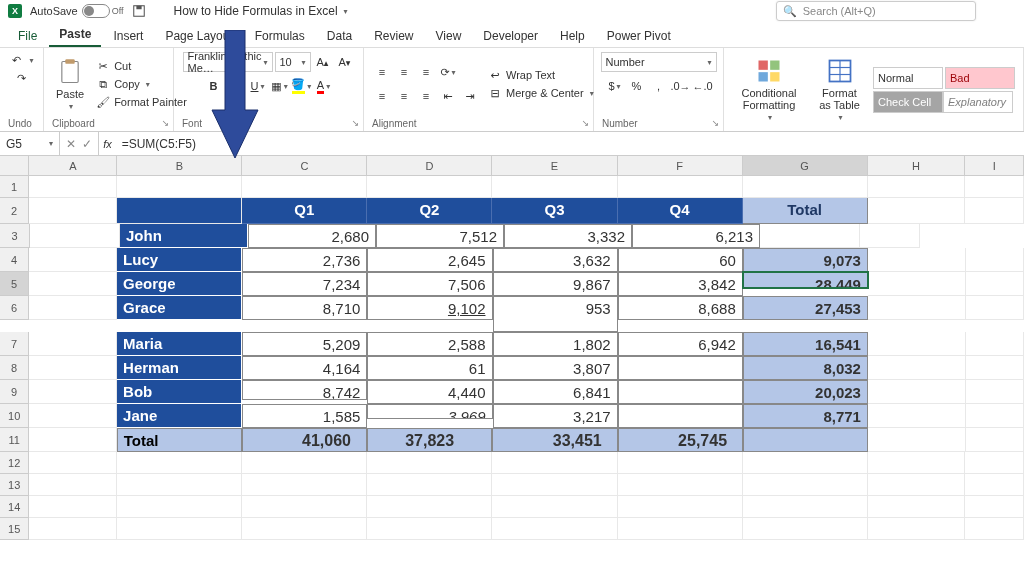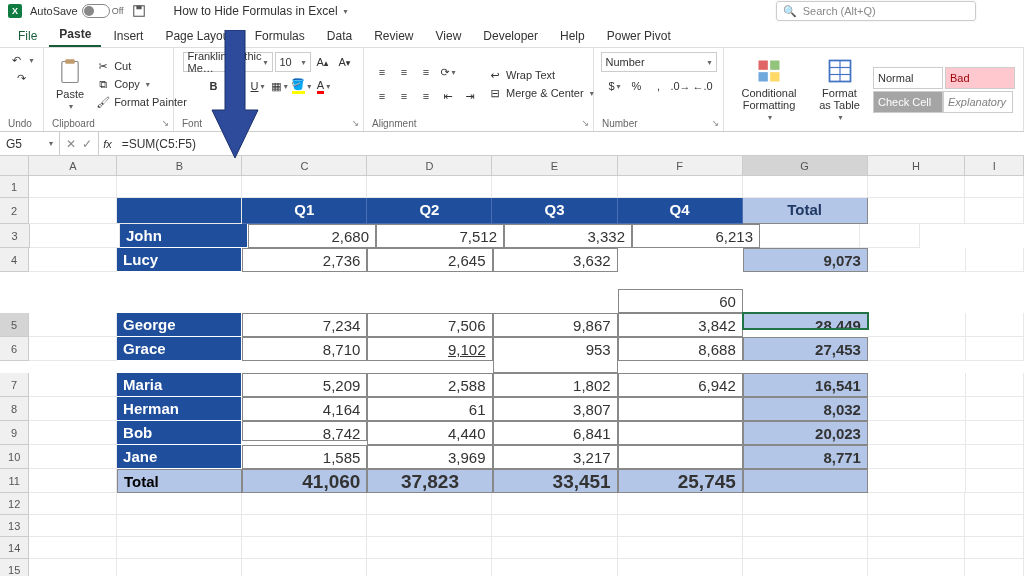--- a/index.html
+++ b/index.html
@@ -69,21 +69,21 @@
   .cE { width: 128px; } .cF { width: 128px; } .cG { width: 128px; } .cH { width: 100px; } .cI { width: 60px; }
 
   
   .hdr-blue { background: #1f4e9c; }
   .hdr-blue-text { background: #1f4e9c; color: #fff; font-weight: bold; text-align: center; font-size: 15px; line-height: 24px; border-color: #4a6eb0; }
   .name-cell { background: #1f4e9c; color: #fff; font-weight: bold; font-size: 15px; padding: 0 6px; line-height: 24px; border-color:#fff; border-bottom:1px solid #fff; }
   .num-cell { text-align: right; padding: 0 6px; font-size: 15px; line-height: 24px; background: #fff; border: 1px solid #888; }
   .total-hdr { background: #b4c6e7; color:#1f3864; font-weight: bold; text-align: center; font-size: 15px; line-height: 24px; border-color:#888; }
   .total-col { background: #b4c6e7; text-align: right; padding: 0 6px; font-size: 15px; font-weight: bold; line-height: 24px; border:1px solid #888; }
   .total-row-name { background: #b4c6e7; color:#000; font-weight: bold; font-size: 15px; padding: 0 6px; line-height: 24px; border:1px solid #888; }
-  .total-row-val { background: #b4c6e7; text-align: right; padding: 0 6px; font-size: 19px; font-weight: bold; line-height: 24px; border:1px solid #888; }
+  .total-row-val { background: #b4c6e7; text-align: right; padding: 0 15px; font-size: 16px; font-weight: bold; line-height: 24px; border:1px solid #888; }
 
   .active-cell { outline: 2px solid #217346; outline-offset: -1px; position: relative; }
 
   
   .callout-arrow { position: absolute; left: 210px; top: 30px; z-index: 50; pointer-events: none; }
 </style>
 </head>
 <body>
 
 <div class="title-bar">
@@ -361,21 +361,21 @@
         <div class="cell cH" style="height: 24px;"></div>
         <div class="cell cI" style="height: 24px;"></div>
       </div>
       <div class="grid-row">
         <div class="row-h" style="height: 24px;">4</div>
         <div class="cell cA" style="height: 24px;"></div>
         <div class="cell cB name-cell" style="height: 24px;">Lucy</div>
         <div class="cell cC num-cell" style="height: 24px;">2,736</div>
         <div class="cell cD num-cell" style="height: 24px;">2,645</div>
         <div class="cell cE num-cell" style="height: 24px;">3,632</div>
-        <div class="cell cF num-cell" style="height: 24px; margin-top: 41px;">60</div>
+        <div class="cell cF num-cell" style="height: 24px;">60</div>
         <div class="cell cG total-col" style="height: 24px;">9,073</div>
         <div class="cell cH" style="height: 24px;"></div>
         <div class="cell cI" style="height: 24px;"></div>
       </div>
       <div class="grid-row">
         <div class="row-h sel" style="height: 24px;">5</div>
         <div class="cell cA" style="height: 24px;"></div>
         <div class="cell cB name-cell" style="height: 24px;">George</div>
         <div class="cell cC num-cell" style="height: 24px;">7,234</div>
         <div class="cell cD num-cell" style="height: 24px;">7,506</div>
@@ -431,21 +431,21 @@
         <div class="cell cF num-cell" style="height: 24px;"></div>
         <div class="cell cG total-col" style="height: 24px;">20,023</div>
         <div class="cell cH" style="height: 24px;"></div>
         <div class="cell cI" style="height: 24px;"></div>
       </div>
       <div class="grid-row">
         <div class="row-h" style="height: 24px;">10</div>
         <div class="cell cA" style="height: 24px;"></div>
         <div class="cell cB name-cell" style="height: 24px;">Jane</div>
         <div class="cell cC num-cell" style="height: 24px;">1,585</div>
-        <div class="cell cD num-cell" style="height: 24px;">3,969</div>
+        <div class="cell cD num-cell" style="height: 15px; font-style: italic;">3,969</div>
         <div class="cell cE num-cell" style="height: 24px;">3,217</div>
         <div class="cell cF num-cell" style="height: 24px;"></div>
         <div class="cell cG total-col" style="height: 24px;">8,771</div>
         <div class="cell cH" style="height: 24px;"></div>
         <div class="cell cI" style="height: 24px;"></div>
       </div>
       <div class="grid-row">
         <div class="row-h" style="height: 24px;">11</div>
         <div class="cell cA" style="height: 24px;"></div>
         <div class="cell cB total-row-name" style="height: 24px;">Total</div>

